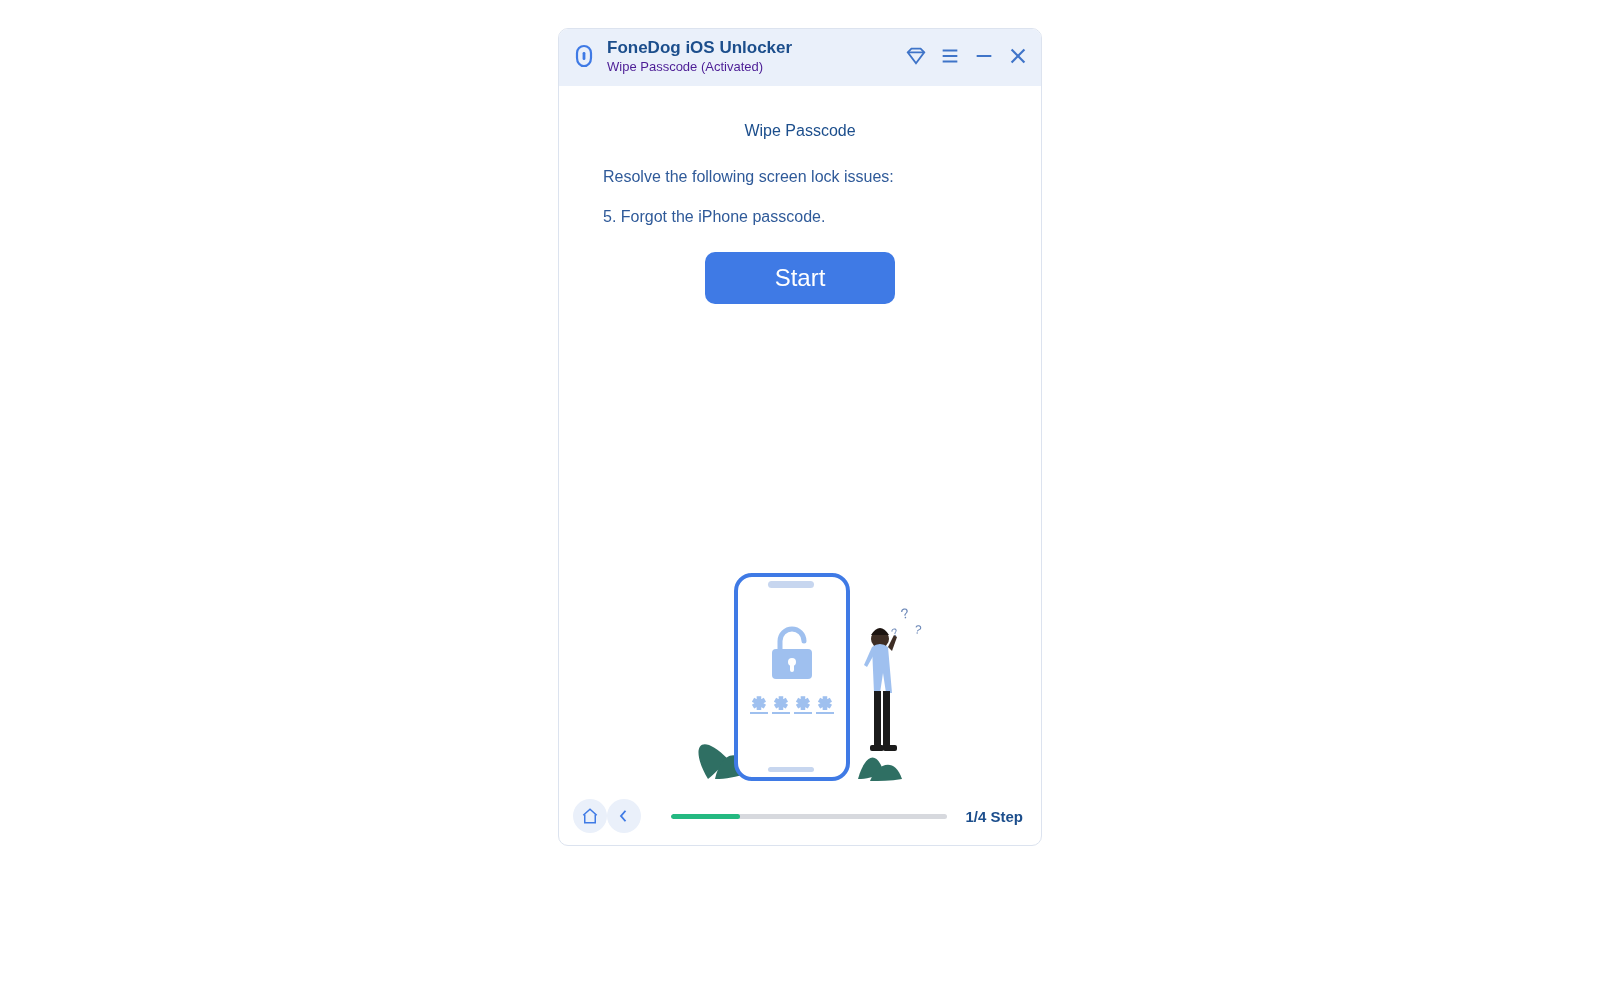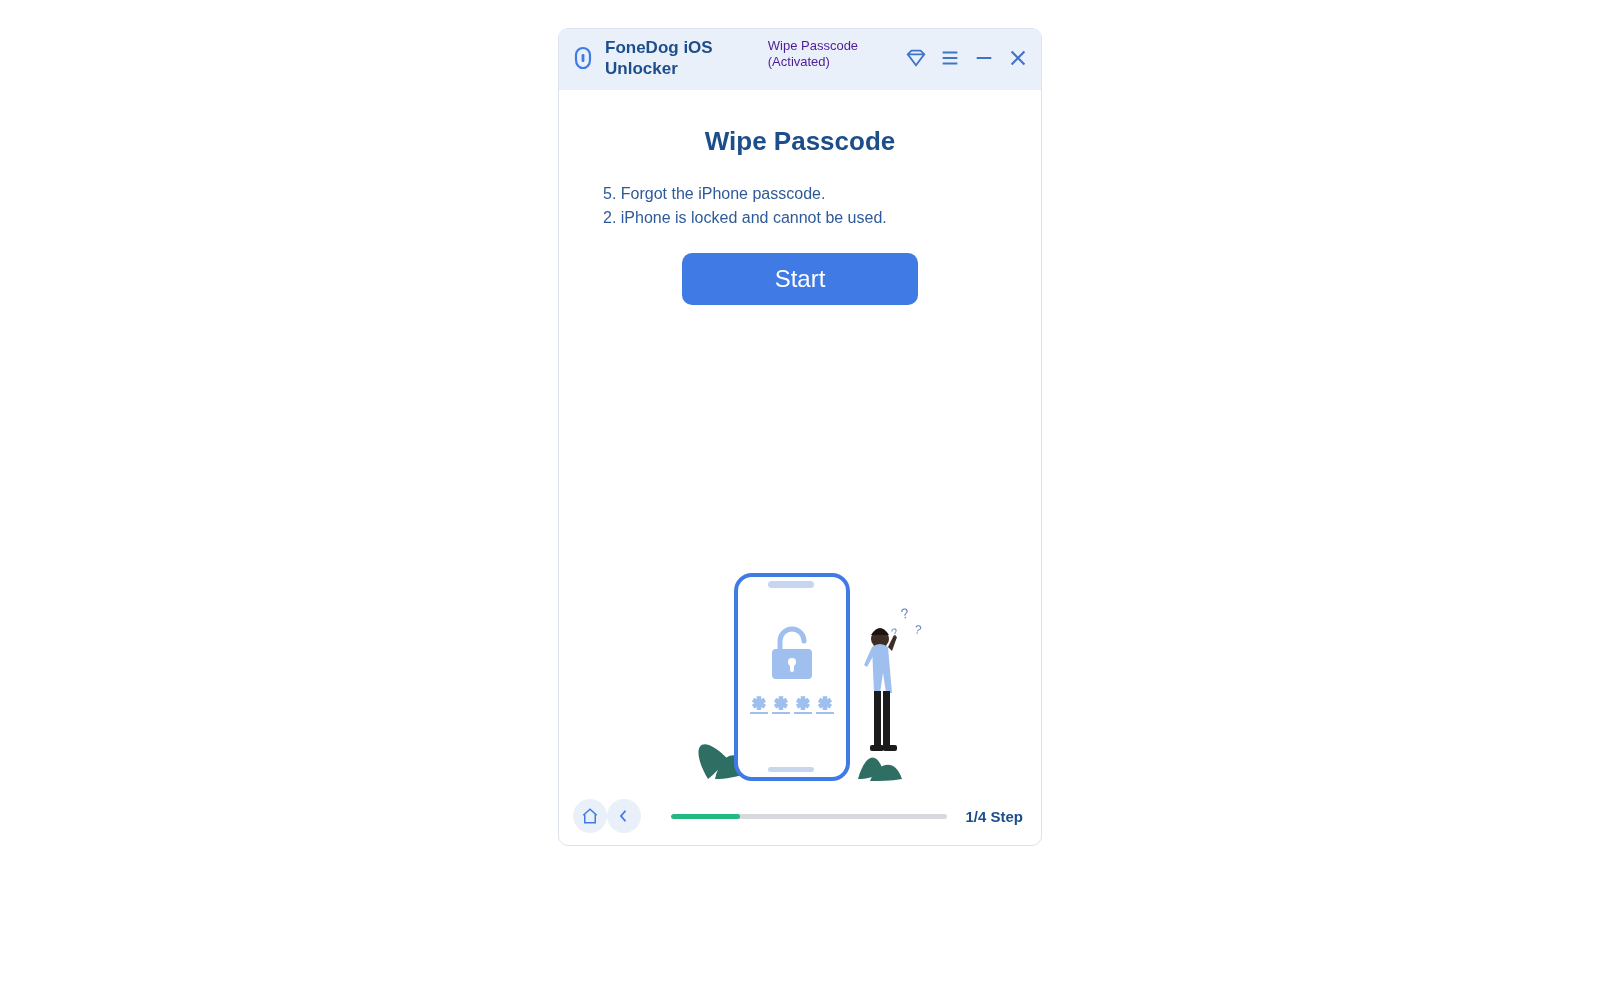--- a/index.html
+++ b/index.html
@@ -28,34 +28,34 @@
       background: #eaf0fa;
       padding: 8px 12px 10px 12px;
       display: flex;
       align-items: center;
       justify-content: space-between;
     }
     .titlebar-left { display: flex; align-items: center; gap: 10px; }
     .app-icon {
       width: 26px; height: 26px; display:flex; align-items:center; justify-content:center;
     }
-    .title-texts { display:flex; flex-direction:row; line-height:1.25; }
+    .title-texts { display:flex; flex-direction:column; line-height:1.25; }
     .title-main { color:#1c4e8c; font-weight:700; font-size:17px; }
     .title-sub  { color:#4c1d95; font-size:13px; margin-top:1px; }
     .titlebar-right { display:flex; align-items:center; gap:12px; color:#3f74c8; }
     .tb-btn { width:22px; height:22px; display:flex; align-items:center; justify-content:center; cursor:pointer; }
     .tb-btn svg { stroke:#3f74c8; }
     .content { flex:1; padding: 36px 44px 0 44px; text-align:left; position:relative; }
-    .page-title { color:#1c4e8c; font-size:26px; font-weight:700; text-align:center; margin-bottom:28px; }
+    .page-title { color:#1c4e8c; font-size:16px; font-weight:400; text-align:center; margin-bottom:28px; }
     .lead { color:#2f5a99; font-size:16px; margin-bottom:22px; }
     .issue { color:#2f5a99; font-size:16px; margin:6px 0; }
     .start-wrap { text-align:center; margin-top:26px; }
     .start-btn {
       background:#3f7ae5; color:#fff; font-size:24px; font-weight:500;
-      border:none; padding: 12px 0; width:236px; border-radius:10px; cursor:pointer;
+      border:none; padding: 12px 0; width:190px; border-radius:10px; cursor:pointer;
     }
     .illustration { position:absolute; bottom:0; left:0; right:0; display:flex; justify-content:center; }
     .footer {
       border-top:0; padding: 10px 18px 12px 14px;
       display:flex; align-items:center; gap:0;
     }
     .circ-btn {
       width:34px; height:34px; border-radius:50%; background:#eaf0fa;
       display:flex; align-items:center; justify-content:center; cursor:pointer;
     }
@@ -107,22 +107,22 @@
         <svg width="22" height="22" viewBox="0 0 24 24" fill="none" stroke-width="2.4">
           <line x1="5" y1="5" x2="19" y2="19"></line>
           <line x1="19" y1="5" x2="5" y2="19"></line>
         </svg>
       </span>
     </div>
   </div>
 
   <div class="content">
     <h2 class="page-title">Wipe Passcode</h2>
+    <p class="lead">Resolve the following screen lock issues:</p>
     <p class="issue">5. Forgot the iPhone passcode.</p>
-    <p class="issue">2. iPhone is locked and cannot be used.</p>
 
     <div class="start-wrap">
       <button class="start-btn">Start</button>
     </div>
 
     <div class="illustration">
       <svg width="300" height="230" viewBox="0 0 300 230">
 
         <path d="M58 220 C40 190 48 170 78 200 C70 208 66 214 58 220 Z" fill="#2f6f63"></path>
         <path d="M65 220 C70 195 90 185 98 214 C86 218 76 220 65 220 Z" fill="#2f6f63"></path>

